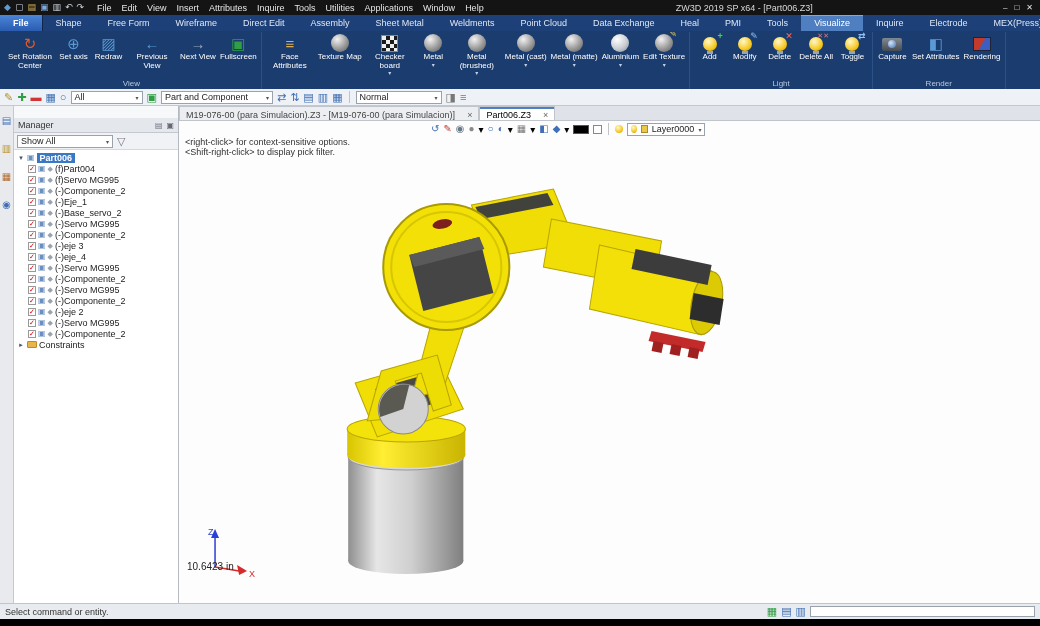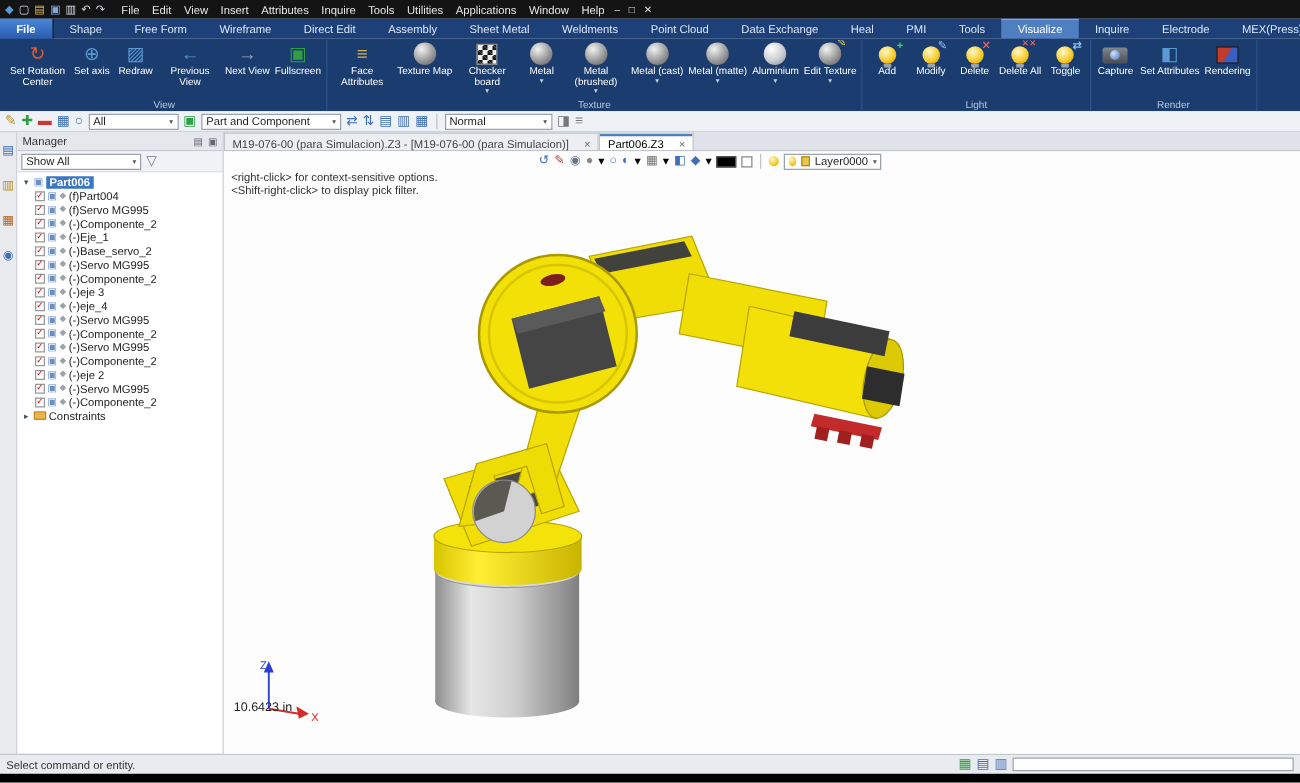--- a/index.html
+++ b/index.html
@@ -58,21 +58,21 @@
   .combo{background:#fff;border:1px solid #9aa2ad;height:13px;display:flex;align-items:center;padding:0 3px;gap:4px;font-size:9px;color:#222;white-space:nowrap;cursor:default;}
   .combo .arr{font-size:6px;color:#555;margin-left:auto;}
   .qdiv{width:1px;height:12px;background:#c0c4ca;margin:0 2px;}
 
   
   .workspace{flex:1;display:flex;min-height:0;}
   .edge-strip{width:14px;background:#e8eaed;border-right:1px solid #c5c9cf;display:flex;flex-direction:column;align-items:center;padding-top:10px;gap:18px;flex:0 0 auto;}
   .edge-strip .gi{font-size:10px;}
 
   .manager{width:165px;background:#f7f8fa;border-right:1px solid #b5bac2;display:flex;flex-direction:column;font-size:9px;flex:0 0 auto;}
-  .mgr-header{height:15px;background:#e4e7ec;border-bottom:1px solid #c5c9cf;display:flex;align-items:center;padding:0 4px;color:#333;}
+  .mgr-header{height:15px;background:#e4e7ec;border-bottom:1px solid #c5c9cf;display:flex;align-items:center;padding:0 4px;color:#333;margin-top:12px;}
   .mgr-hicons{margin-left:auto;display:flex;gap:4px;color:#667;font-size:8px;}
   .mgr-filter{height:17px;display:flex;align-items:center;padding:1px 3px;gap:4px;background:#f0f2f5;border-bottom:1px solid #d5d9df;}
   .tree{flex:1;background:#fff;padding-top:2px;overflow:hidden;}
   .trow{height:11px;display:flex;align-items:center;gap:2px;padding-left:3px;white-space:nowrap;}
   .trow.item{padding-left:14px;}
   .texp{width:8px;font-size:7px;color:#456;text-align:center;}
   .cb{width:8px;height:8px;background:#fff;border:1px solid #999;font-size:7px;line-height:6px;color:#c00;display:flex;align-items:center;justify-content:center;flex:0 0 auto;}
   .cube{font-size:8px;color:#6a8fc0;line-height:1;}
   .cube.c2{color:#9aa4ae;font-size:7px;}
   .tlabel{font-size:9px;color:#222;}
@@ -123,20 +123,21 @@
         <span class="menu-item">View</span>
         <span class="menu-item">Insert</span>
         <span class="menu-item">Attributes</span>
         <span class="menu-item">Inquire</span>
         <span class="menu-item">Tools</span>
         <span class="menu-item">Utilities</span>
         <span class="menu-item">Applications</span>
         <span class="menu-item">Window</span>
         <span class="menu-item">Help</span>
       </div>
+    <div class="tb-title">ZW3D 2019 SP x64 - [Part006.Z3]</div>
     <div class="tb-controls">
         <span class="wc">–</span>
         <span class="wc">□</span>
         <span class="wc">✕</span>
       </div>
   </div>
 
   <div class="tabrow">
     <div class="file-btn">File</div>
     <div class="rtabs">
@@ -253,21 +254,20 @@
             <div class="drop">▾</div>
           </div>
           <div class="rbtn">
             <span class="ri">
               <span class="ico-sphere edit"></span>
             </span>
             <div class="lbl">Edit Texture</div>
             <div class="drop">▾</div>
           </div>
         </div>
-        <div class="rgname">Texture</div>
       </div>
       <div class="rgroup">
         <div class="rbuttons">
           <div class="rbtn">
             <span class="ri">
               <span class="ico-bulb b-add"></span>
             </span>
             <div class="lbl">Add</div>
           </div>
           <div class="rbtn">

